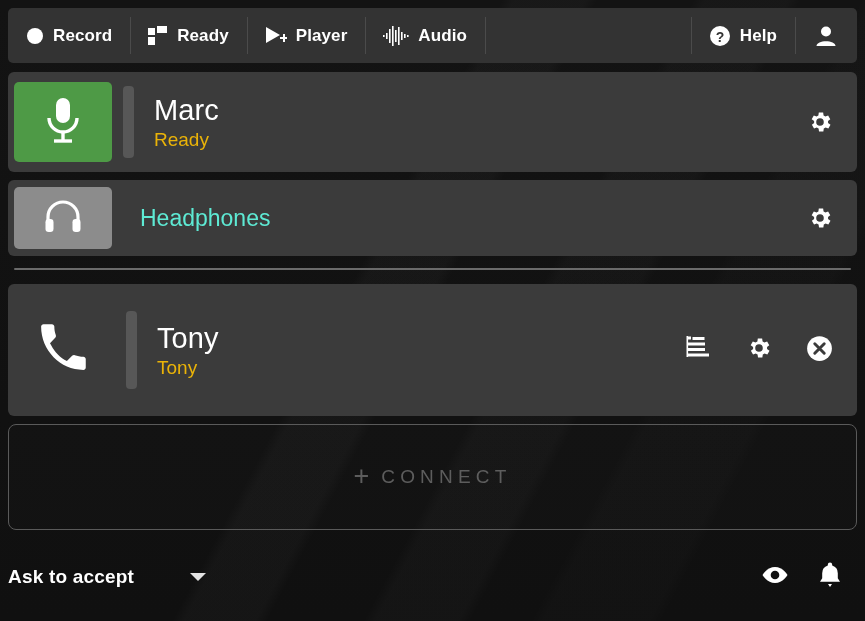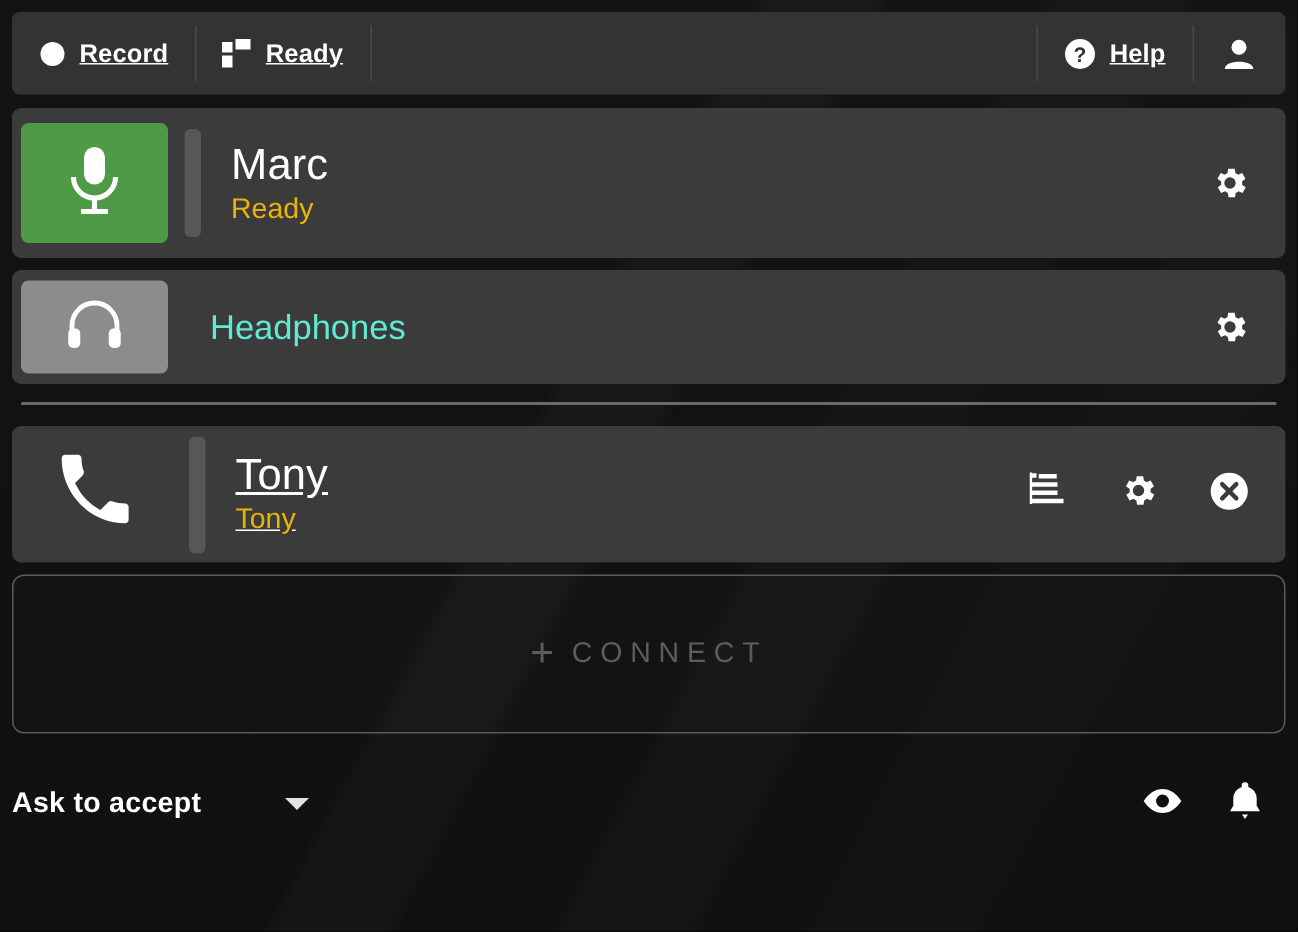--- a/index.html
+++ b/index.html
@@ -34,21 +34,20 @@
   .layer { position: relative; z-index: 1; }
 
   
   .toolbar {
     margin: 8px;
     height: 55px;
     background: #333333;
     border-radius: 5px;
     display: flex;
     align-items: stretch;
-    text-decoration: underline;
   }
   .tb-item {
     display: flex;
     align-items: center;
     gap: 9px;
     padding: 0 18px;
     font-size: 17px;
     font-weight: bold;
     color: #ffffff;
     letter-spacing: 0.1px;
@@ -88,21 +87,21 @@
   .row {
     margin: 8px;
     background: #3b3b3b;
     border-radius: 6px;
     display: flex;
     align-items: center;
     position: relative;
   }
   .row-mic { height: 100px; margin-top: 9px; }
   .row-hp  { height: 76px; }
-  .row-call{ height: 91px; text-decoration: underline; }
+  .row-call{ height: 132px; }
 
   .devbtn {
     width: 98px;
     height: 80px;
     border-radius: 5px;
     display: flex;
     align-items: center;
     justify-content: center;
     margin-left: 6px;
     cursor: pointer;
@@ -256,21 +255,48 @@
         <span class="tb-icon">
           <svg width="20" height="20" viewBox="0 0 20 20">
             <rect x="0" y="2" width="7" height="7" fill="#ffffff"></rect>
             <rect x="9" y="0" width="10" height="7" fill="#ffffff"></rect>
             <rect x="0" y="11" width="7" height="8" fill="#ffffff"></rect>
           </svg>
         </span>
         <span>Ready</span>
       </div>
 
-
+      <div class="tb-item">
+        <span class="tb-icon">
+          <svg width="22" height="20" viewBox="0 0 22 20">
+            <polygon points="1,1 1,17 15,9" fill="#ffffff"></polygon>
+            <path d="M15 12 h8 M19 8 v8" stroke="#ffffff" stroke-width="2" fill="none"></path>
+          </svg>
+        </span>
+        <span>Player</span>
+      </div>
+
+      <div class="tb-item">
+        <span class="tb-icon">
+          <svg width="26" height="20" viewBox="0 0 26 20">
+            <g fill="#ffffff">
+              <rect x="0" y="9" width="1.6" height="2"></rect>
+              <rect x="3" y="7" width="1.6" height="6"></rect>
+              <rect x="6" y="3" width="1.6" height="14"></rect>
+              <rect x="9" y="0" width="1.6" height="20"></rect>
+              <rect x="12" y="4" width="1.6" height="12"></rect>
+              <rect x="15" y="1" width="1.6" height="18"></rect>
+              <rect x="18" y="6" width="1.6" height="8"></rect>
+              <rect x="21" y="8" width="1.6" height="4"></rect>
+              <rect x="24" y="9" width="1.6" height="2"></rect>
+            </g>
+          </svg>
+        </span>
+        <span>Audio</span>
+      </div>
 
       <div class="tb-spacer"></div>
 
       <div class="tb-right">
         <div class="tb-item">
           <span class="tb-icon">
             <svg width="22" height="22" viewBox="0 0 22 22">
               <circle cx="11" cy="11" r="10" fill="#ffffff"></circle>
               <text x="11" y="16.5" text-anchor="middle" font-family="Liberation Sans, sans-serif" font-size="14" font-weight="bold" fill="#333333">?</text>
             </svg>

